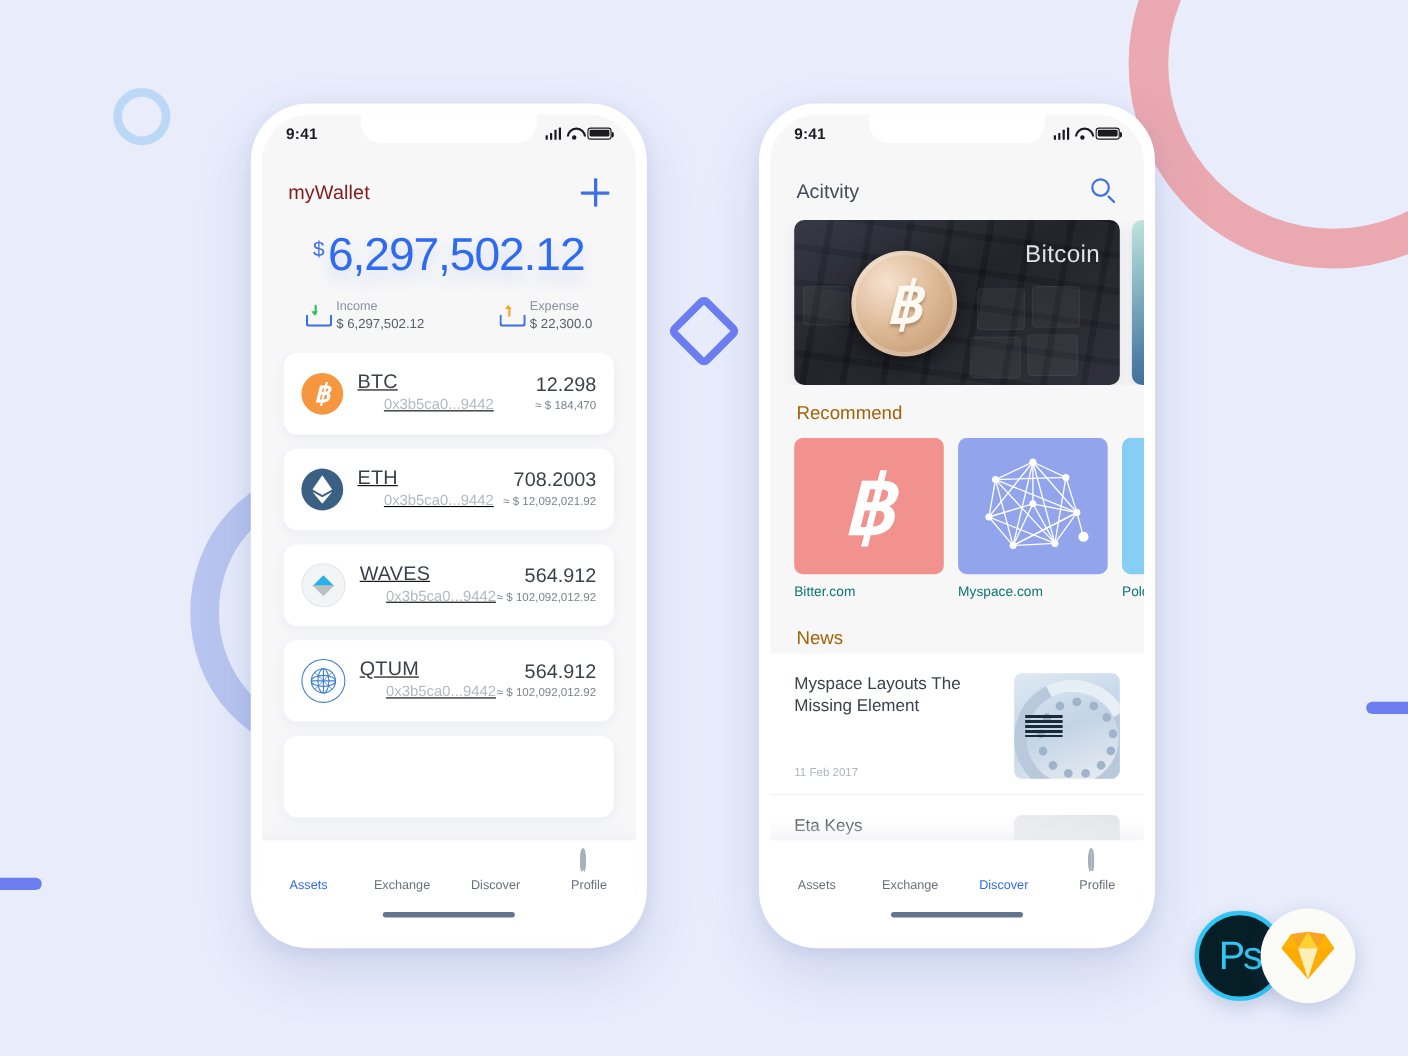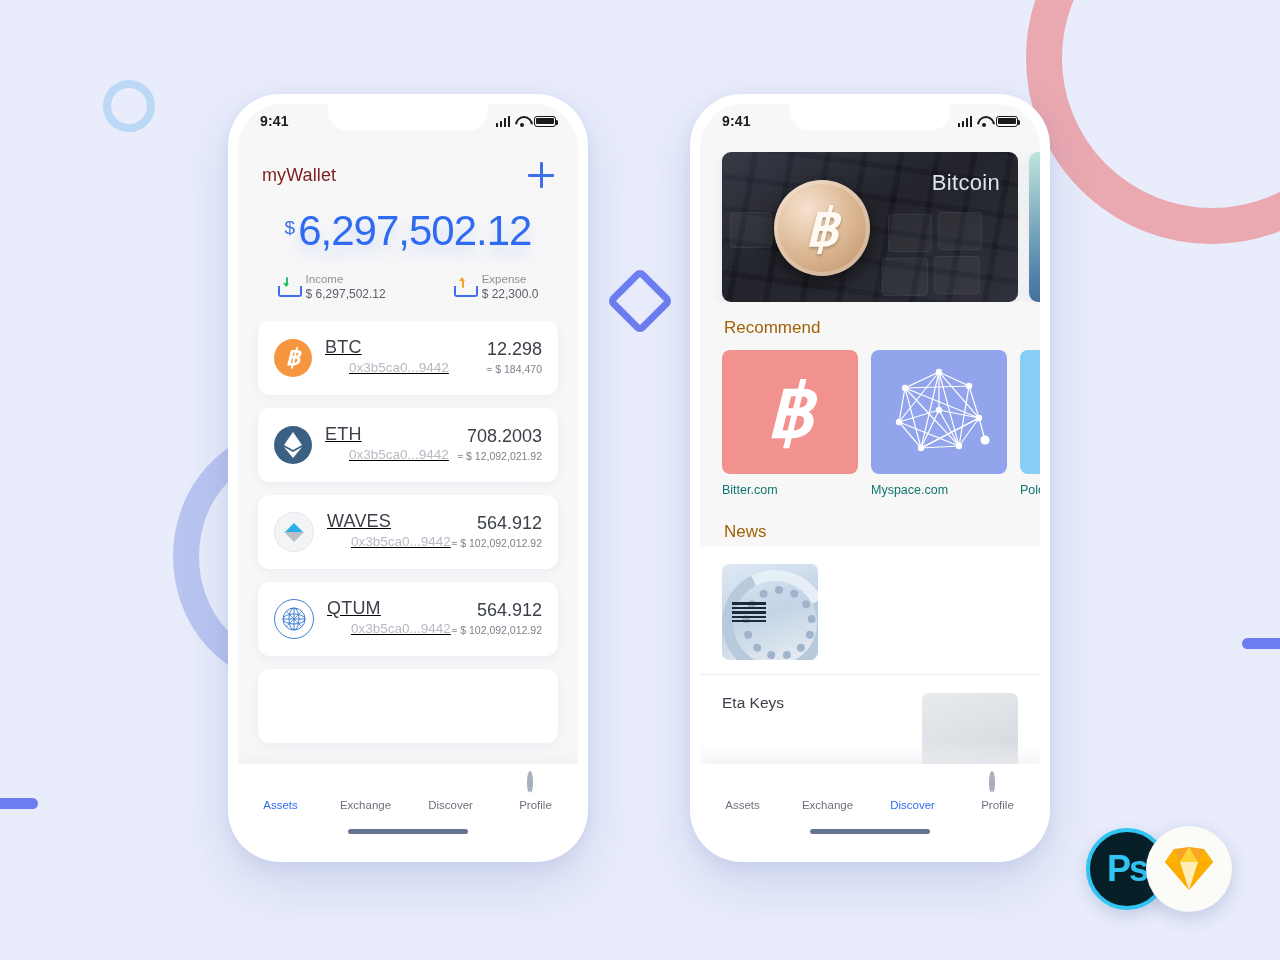--- a/index.html
+++ b/index.html
@@ -290,21 +290,21 @@
     position:absolute;left:0;right:0;bottom:78px;height:34px;z-index:4;
     background:linear-gradient(to bottom,rgba(247,247,248,0),rgba(247,247,248,.92));
   }
 
   
   .badge{position:absolute;border-radius:50%;}
   #ps-badge{
     left:1086px;top:828px;width:82px;height:82px;background:#061e26;
     border:4px solid #31c5f4;box-sizing:border-box;
     display:flex;align-items:center;justify-content:center;
-    color:#31c5f4;font-size:36px;font-weight:bold;letter-spacing:-2px;
+    color:#31c5f4;font-size:36px;font-weight:normal;letter-spacing:-2px;
     box-shadow:0 6px 16px rgba(60,80,140,.20);
   }
   #sketch-badge{
     left:1146px;top:826px;width:86px;height:86px;background:#fbfbf8;
     display:flex;align-items:center;justify-content:center;
     box-shadow:0 6px 18px rgba(60,80,140,.22);
   }
 </style>
 </head>
 <body>
@@ -479,20 +479,24 @@
             <i></i>
             <i></i>
           </span>
         <span class="wifi"></span>
         <span class="batt">
             <span></span>
           </span>
       </div>
     </div>
 
+    <div class="act-head">
+      <div class="act-title">Acitvity</div>
+      <div class="search-ico"></div>
+    </div>
 
     <div class="banner-row">
       <div class="banner">
         <span class="kbd"></span>
         <span class="kbd-key" style="left:8px;top:60px;width:42px;height:36px;"></span>
         <span class="kbd-key" style="left:56px;top:56px;width:42px;height:36px;"></span>
         <span class="kbd-key" style="left:166px;top:62px;width:44px;height:38px;"></span>
         <span class="kbd-key" style="left:216px;top:60px;width:44px;height:38px;"></span>
         <span class="kbd-key" style="left:160px;top:106px;width:46px;height:38px;"></span>
         <span class="kbd-key" style="left:212px;top:104px;width:46px;height:38px;"></span>
@@ -543,20 +547,24 @@
       </div>
       <div class="rec-item">
         <div class="rec-thumb rec-polo"></div>
         <div class="rec-label">Polon</div>
       </div>
     </div>
 
     <div class="sec-title">News</div>
     <div class="news-list">
       <div class="news-item">
+        <div class="news-text">
+          <div class="news-title">Myspace Layouts The Missing Element</div>
+          <div class="news-date">11 Feb 2017</div>
+        </div>
         <div class="news-thumb">
           <span class="nt-ring"></span>
             <span class="nt-ring2"></span>
             <span class="ibm-logo"></span>
         </div>
       </div>
       <div class="news-item">
         <div class="news-text">
           <div class="news-title">Eta Keys</div>
           <div class="news-date"></div>

